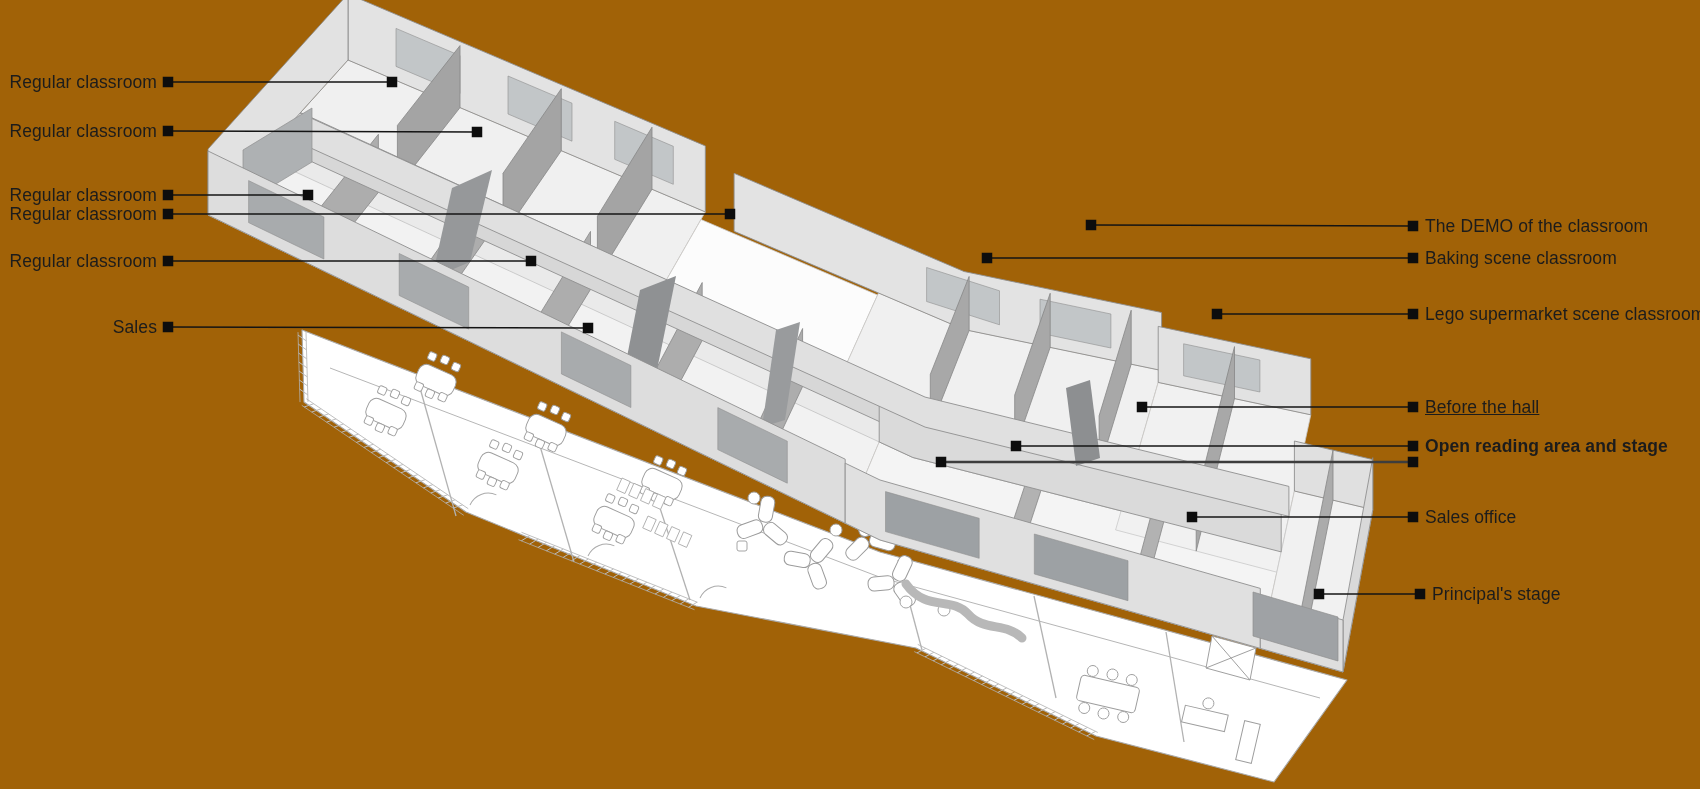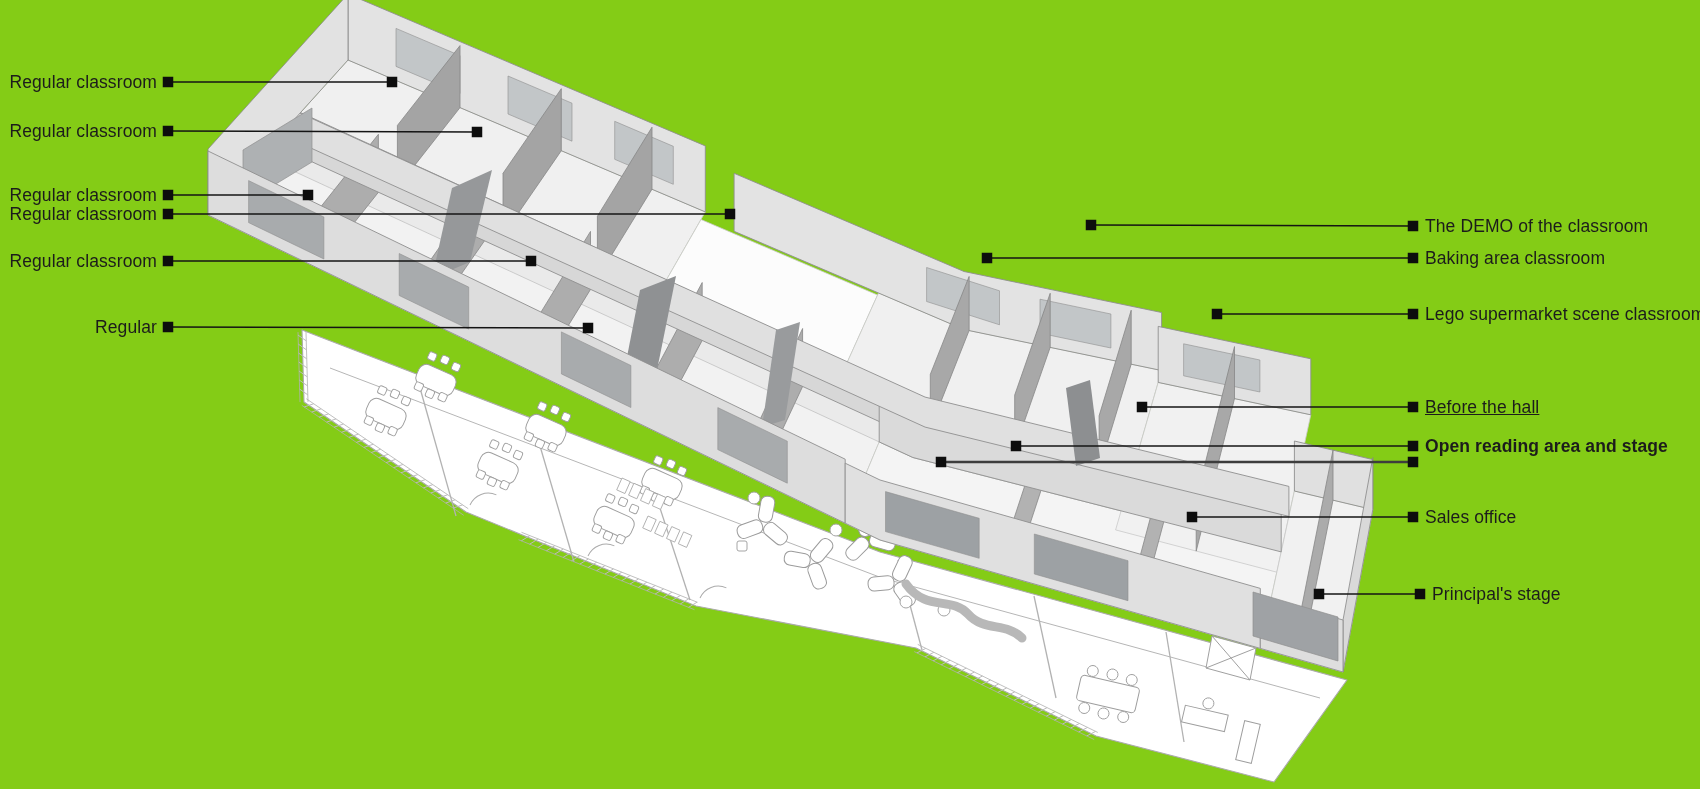--- a/index.html
+++ b/index.html
@@ -1,16 +1,16 @@
 <!DOCTYPE html>
 <html><head>
 <meta charset="utf-8">
 <style>
   html,body{margin:0;padding:0;background:#ffffff;}
-  #figure-root{position:relative;width:1700px;height:789px;background:#84cc16;overflow:hidden;
+  #figure-root{position:relative;width:1700px;height:789px;background:#a16207;overflow:hidden;
     font-family:"Liberation Sans","DejaVu Sans",sans-serif;}
   #scene{position:absolute;left:0;top:0;}
   .ann-label{position:absolute;height:22px;line-height:22px;font-size:17.5px;color:#1c1c1c;
     white-space:nowrap;letter-spacing:0.1px;}
   .ann-left{text-align:right;}
   .ann-right{text-align:left;}
 </style>
 </head>
 <body>
 
@@ -343,22 +343,22 @@
         <rect x="1414.75" y="588.75" width="10.5" height="10.5" fill="#0d0d0d"></rect>
         <rect x="1313.75" y="588.75" width="10.5" height="10.5" fill="#0d0d0d"></rect>
       </g>
   </svg>
   <div id="labels">
       <div class="ann-label ann-left" style="top: 71px; left: 0px; width: 157px;">Regular classroom</div>
       <div class="ann-label ann-left" style="top: 120px; left: 0px; width: 157px;">Regular classroom</div>
       <div class="ann-label ann-left" style="top: 184px; left: 0px; width: 157px;">Regular classroom</div>
       <div class="ann-label ann-left" style="top: 203px; left: 0px; width: 157px;">Regular classroom</div>
       <div class="ann-label ann-left" style="top: 250px; left: 0px; width: 157px;">Regular classroom</div>
-      <div class="ann-label ann-left" style="top: 316px; left: 0px; width: 157px;">Regular</div>
+      <div class="ann-label ann-left" style="top: 316px; left: 0px; width: 157px;">Sales</div>
       <div class="ann-label ann-right" style="top: 215px; left: 1425px;">The DEMO of the classroom</div>
-      <div class="ann-label ann-right" style="top: 247px; left: 1425px;">Baking area classroom</div>
+      <div class="ann-label ann-right" style="top: 247px; left: 1425px;">Baking scene classroom</div>
       <div class="ann-label ann-right" style="top: 303px; left: 1425px;">Lego supermarket scene classroom</div>
       <div class="ann-label ann-right" style="top: 396px; left: 1425px; text-decoration: underline;">Before the hall</div>
       <div class="ann-label ann-right" style="top: 435px; left: 1425px; font-weight: bold;">Open reading area and stage</div>
       <div class="ann-label ann-right" style="top: 506px; left: 1425px;">Sales office</div>
       <div class="ann-label ann-right" style="top: 583px; left: 1432px;">Principal's stage</div>
     </div>
 </div>
 
 </body></html>

